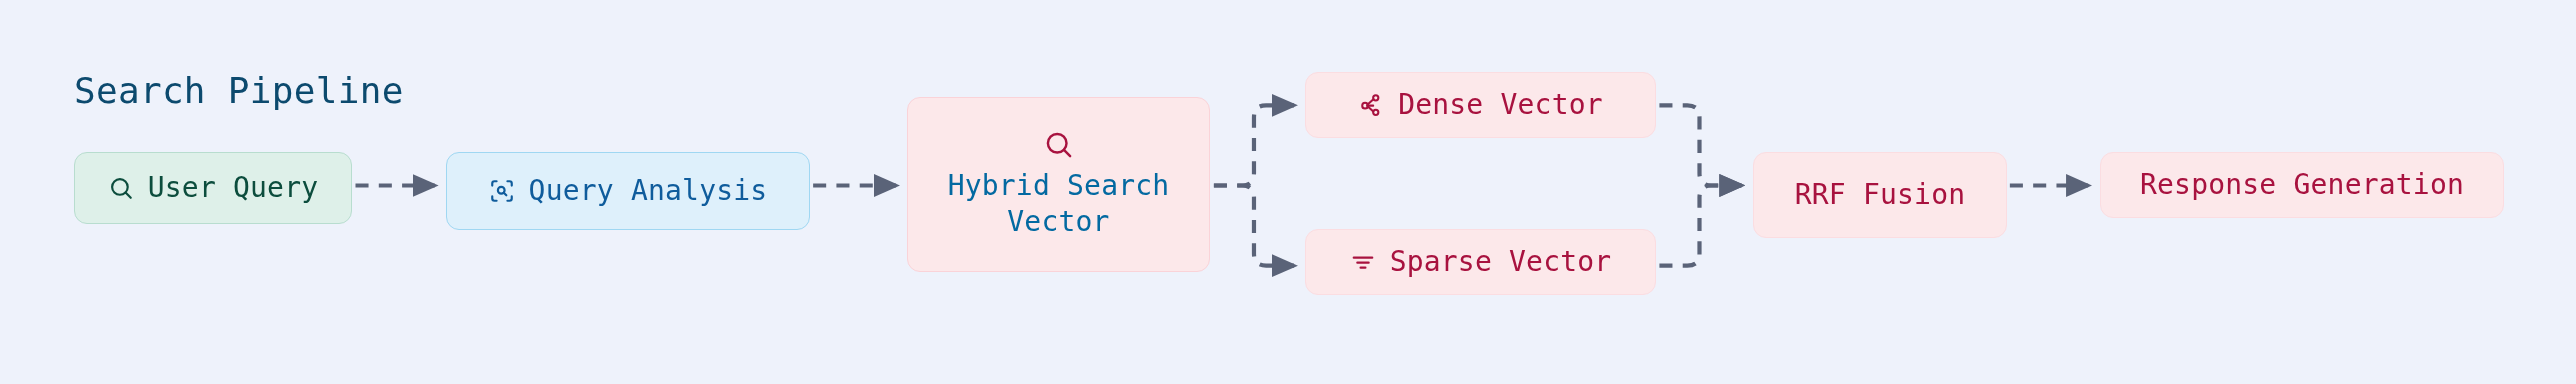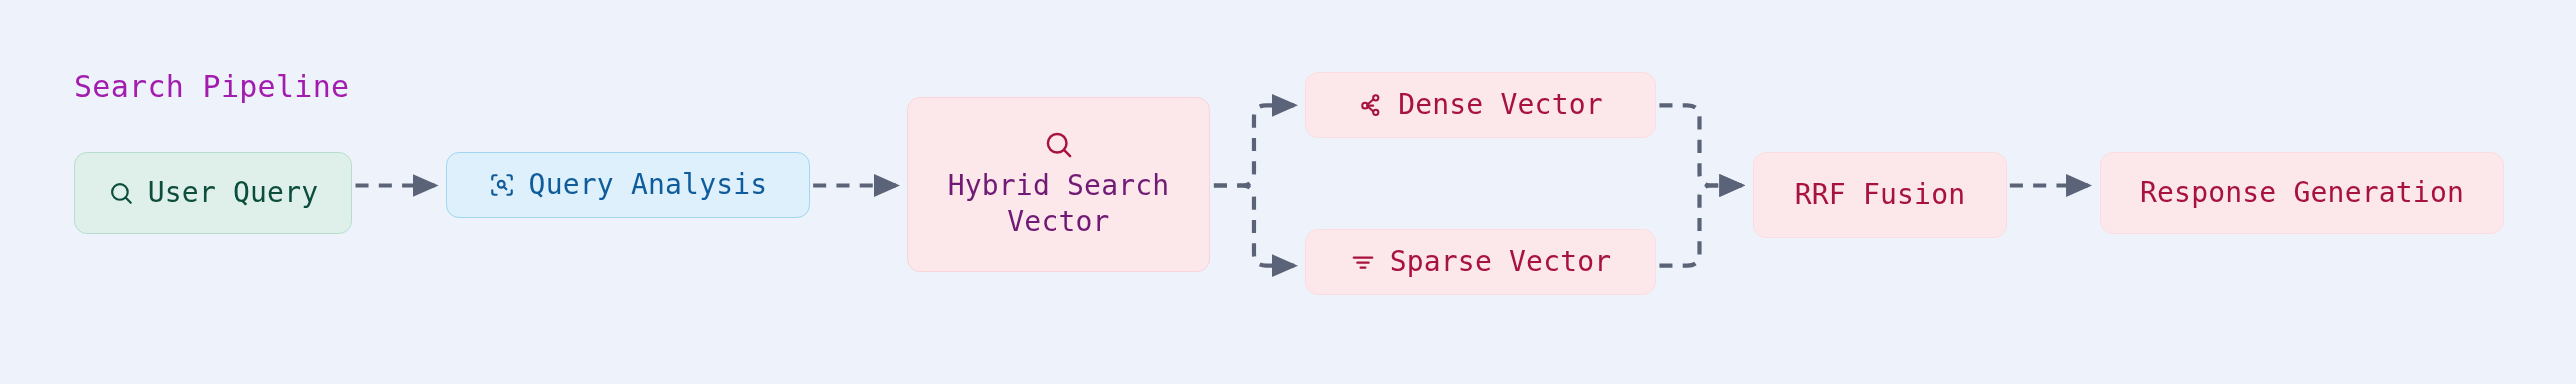--- a/index.html
+++ b/index.html
@@ -18,23 +18,23 @@
     width: 2576px;
     height: 384px;
     background: #eef2fb;
   }
 
   
   .diagram-title {
     position: absolute;
     left: 74px;
     top: 69px;
-    font-size: 30px;
+    font-size: 36px;
     line-height: 1.2;
-    color: #a21caf;
+    color: #0c4a6e;
     letter-spacing: 0.3px;
     white-space: nowrap;
   }
 
   
   #connectors {
     position: absolute;
     left: 0;
     top: 0;
     width: 2576px;
@@ -85,36 +85,36 @@
   
   .node.blue {
     background: #def0fb;
     border-color: #9fd7f2;
     color: #0f5c9c;
   }
   
   .node.rose {
     background: #fce8ea;
     border-color: #fad3d8;
-    color: #701a75;
+    color: #0369a1;
   }
   .node.rose-soft {
     background: #fce8ea;
     border-color: #fbdde1;
     color: #a8123f;
   }
 
   
-  #node-user-query       { left: 74px;   top: 152px; width: 278px; height: 82px; justify-content: center; }
-  #node-query-analysis   { left: 446px;  top: 152px; width: 364px; height: 66px; }
+  #node-user-query       { left: 74px;   top: 152px; width: 278px; height: 72px; justify-content: center; }
+  #node-query-analysis   { left: 446px;  top: 152px; width: 364px; height: 78px; }
   #node-hybrid-search    { left: 907px;  top: 97px; width: 303px; height: 175px; }
   #node-dense-vector     { left: 1305px; top: 72px;  width: 351px; height: 66px; }
   #node-sparse-vector    { left: 1305px; top: 229px; width: 351px; height: 66px; }
   #node-rrf-fusion       { left: 1753px; top: 152px; width: 254px; height: 86px; }
-  #node-response-gen     { left: 2100px; top: 152px; width: 404px; height: 82px; }
+  #node-response-gen     { left: 2100px; top: 152px; width: 404px; height: 66px; }
 
   #node-hybrid-search .icon { margin-bottom: 7.5px; }
 </style>
 </head>
 <body>
 
 <div id="canvas">
 
   <div class="diagram-title">Search Pipeline</div>
 

